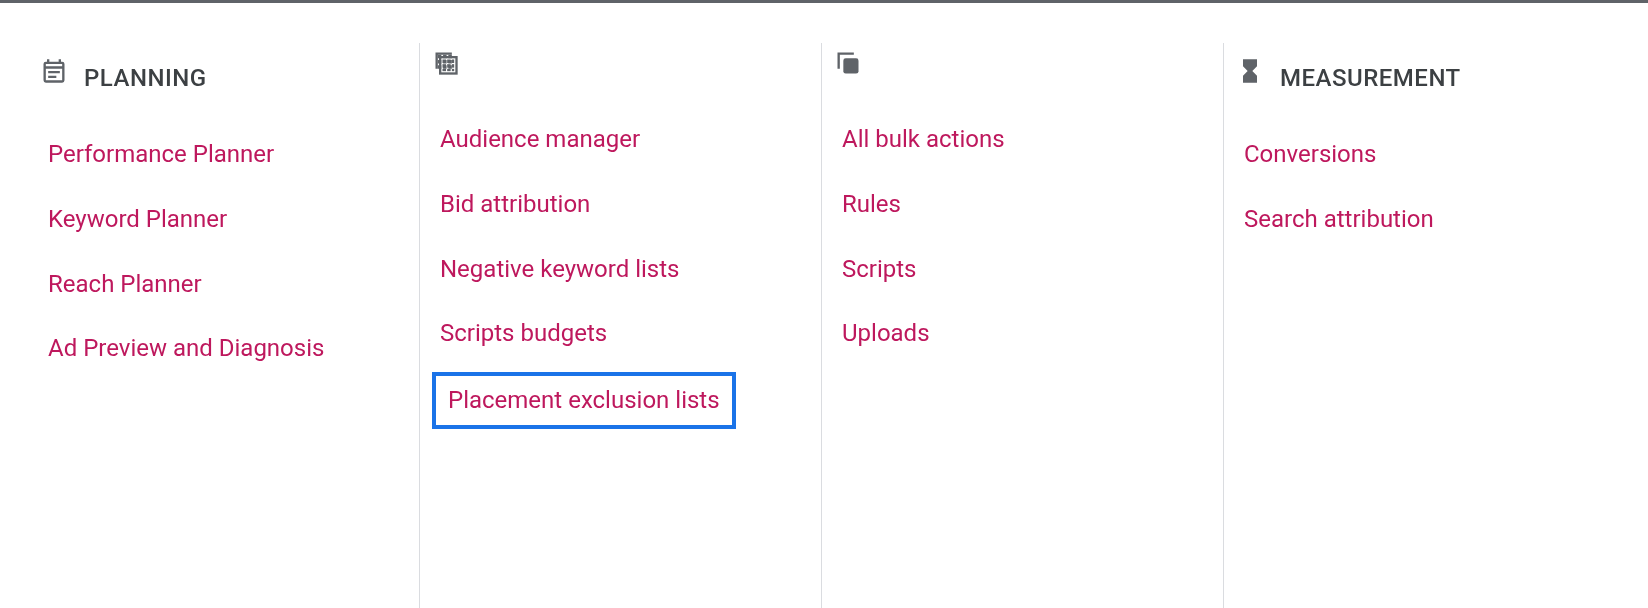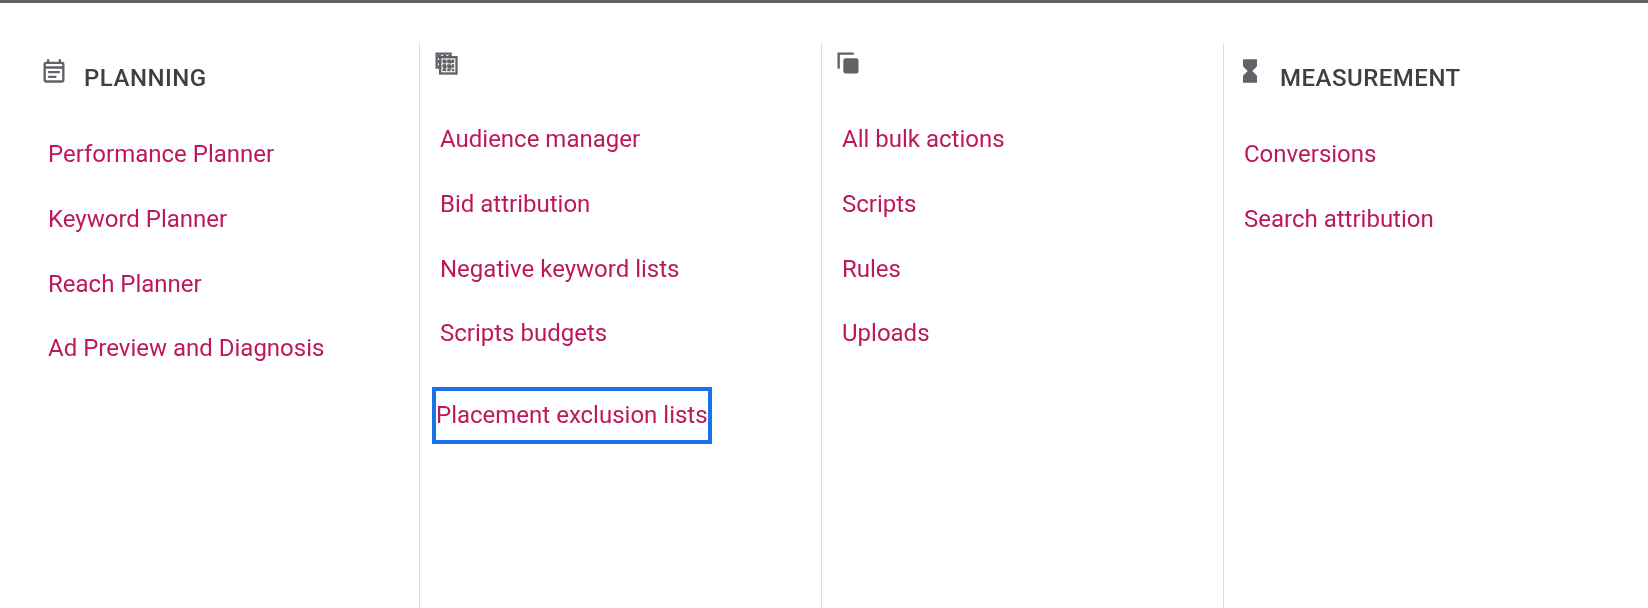--- a/index.html
+++ b/index.html
@@ -57,22 +57,22 @@
     .menu-item {
       font-size: 24px;
       color: #be185d;
       padding: 18px 8px;
       cursor: pointer;
       display: inline-block;
       line-height: 1.2;
     }
     .menu-item.highlighted {
       border: 4px solid #1a73e8;
-      padding: 10px 0;
-      margin-top: 21px;
+      padding: 10px 12px;
+      margin-top: 6px;
     }
     li {
       display: block;
     }
   </style>
 </head>
 <body>
 
 <div class="menu-container">
 
@@ -120,22 +120,22 @@
 
   <div class="menu-column col-3">
     <div class="column-header">
       <svg class="column-header-icon" viewBox="0 0 24 24">
         <path d="M3 3h14v2H5v12H3V3z"></path>
         <rect x="8" y="8" width="13" height="13" rx="2"></rect>
       </svg>
     </div>
     <ul class="menu-items">
       <li><span class="menu-item">All bulk actions</span></li>
+      <li><span class="menu-item">Rules</span></li>
       <li><span class="menu-item">Scripts</span></li>
-      <li><span class="menu-item">Rules</span></li>
       <li><span class="menu-item">Uploads</span></li>
     </ul>
   </div>
 
   <div class="menu-column col-4">
     <div class="column-header">
       <svg class="column-header-icon" viewBox="0 0 24 24">
         <path d="M6 2v6l4 4-4 4v6h12v-6l-4-4 4-4V2H6z"></path>
       </svg>
       <span class="column-header-title">MEASUREMENT</span>

